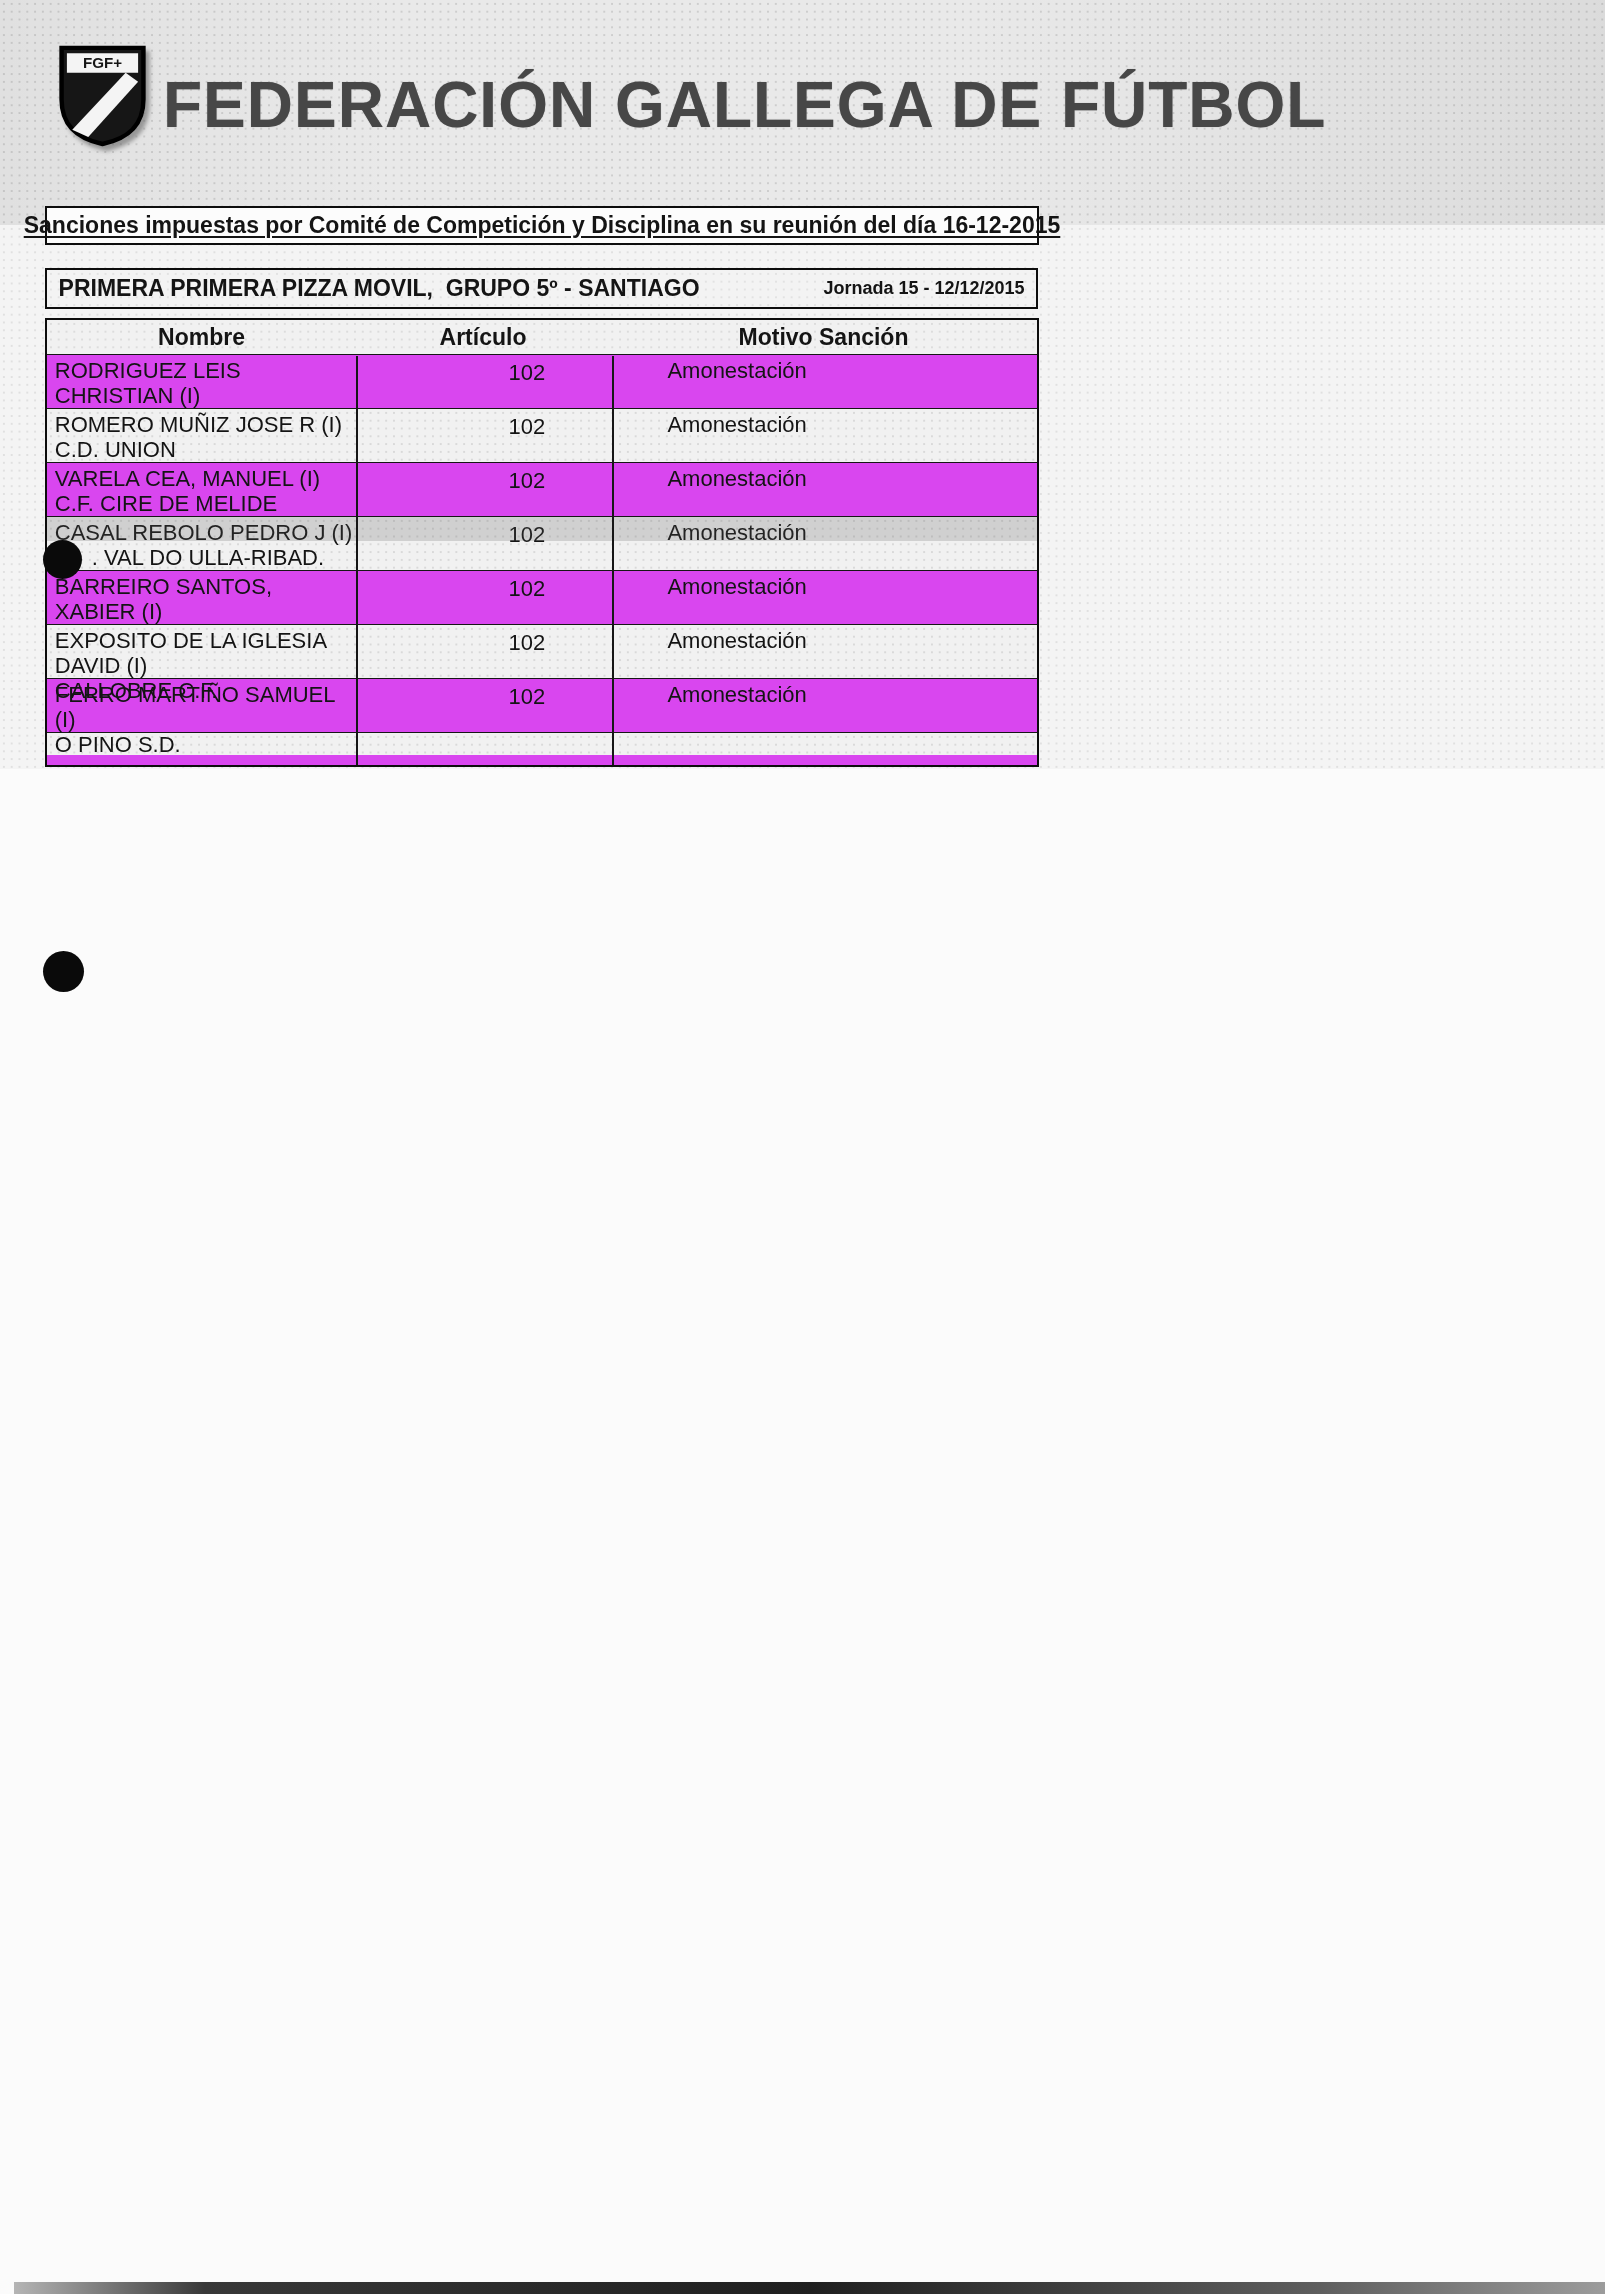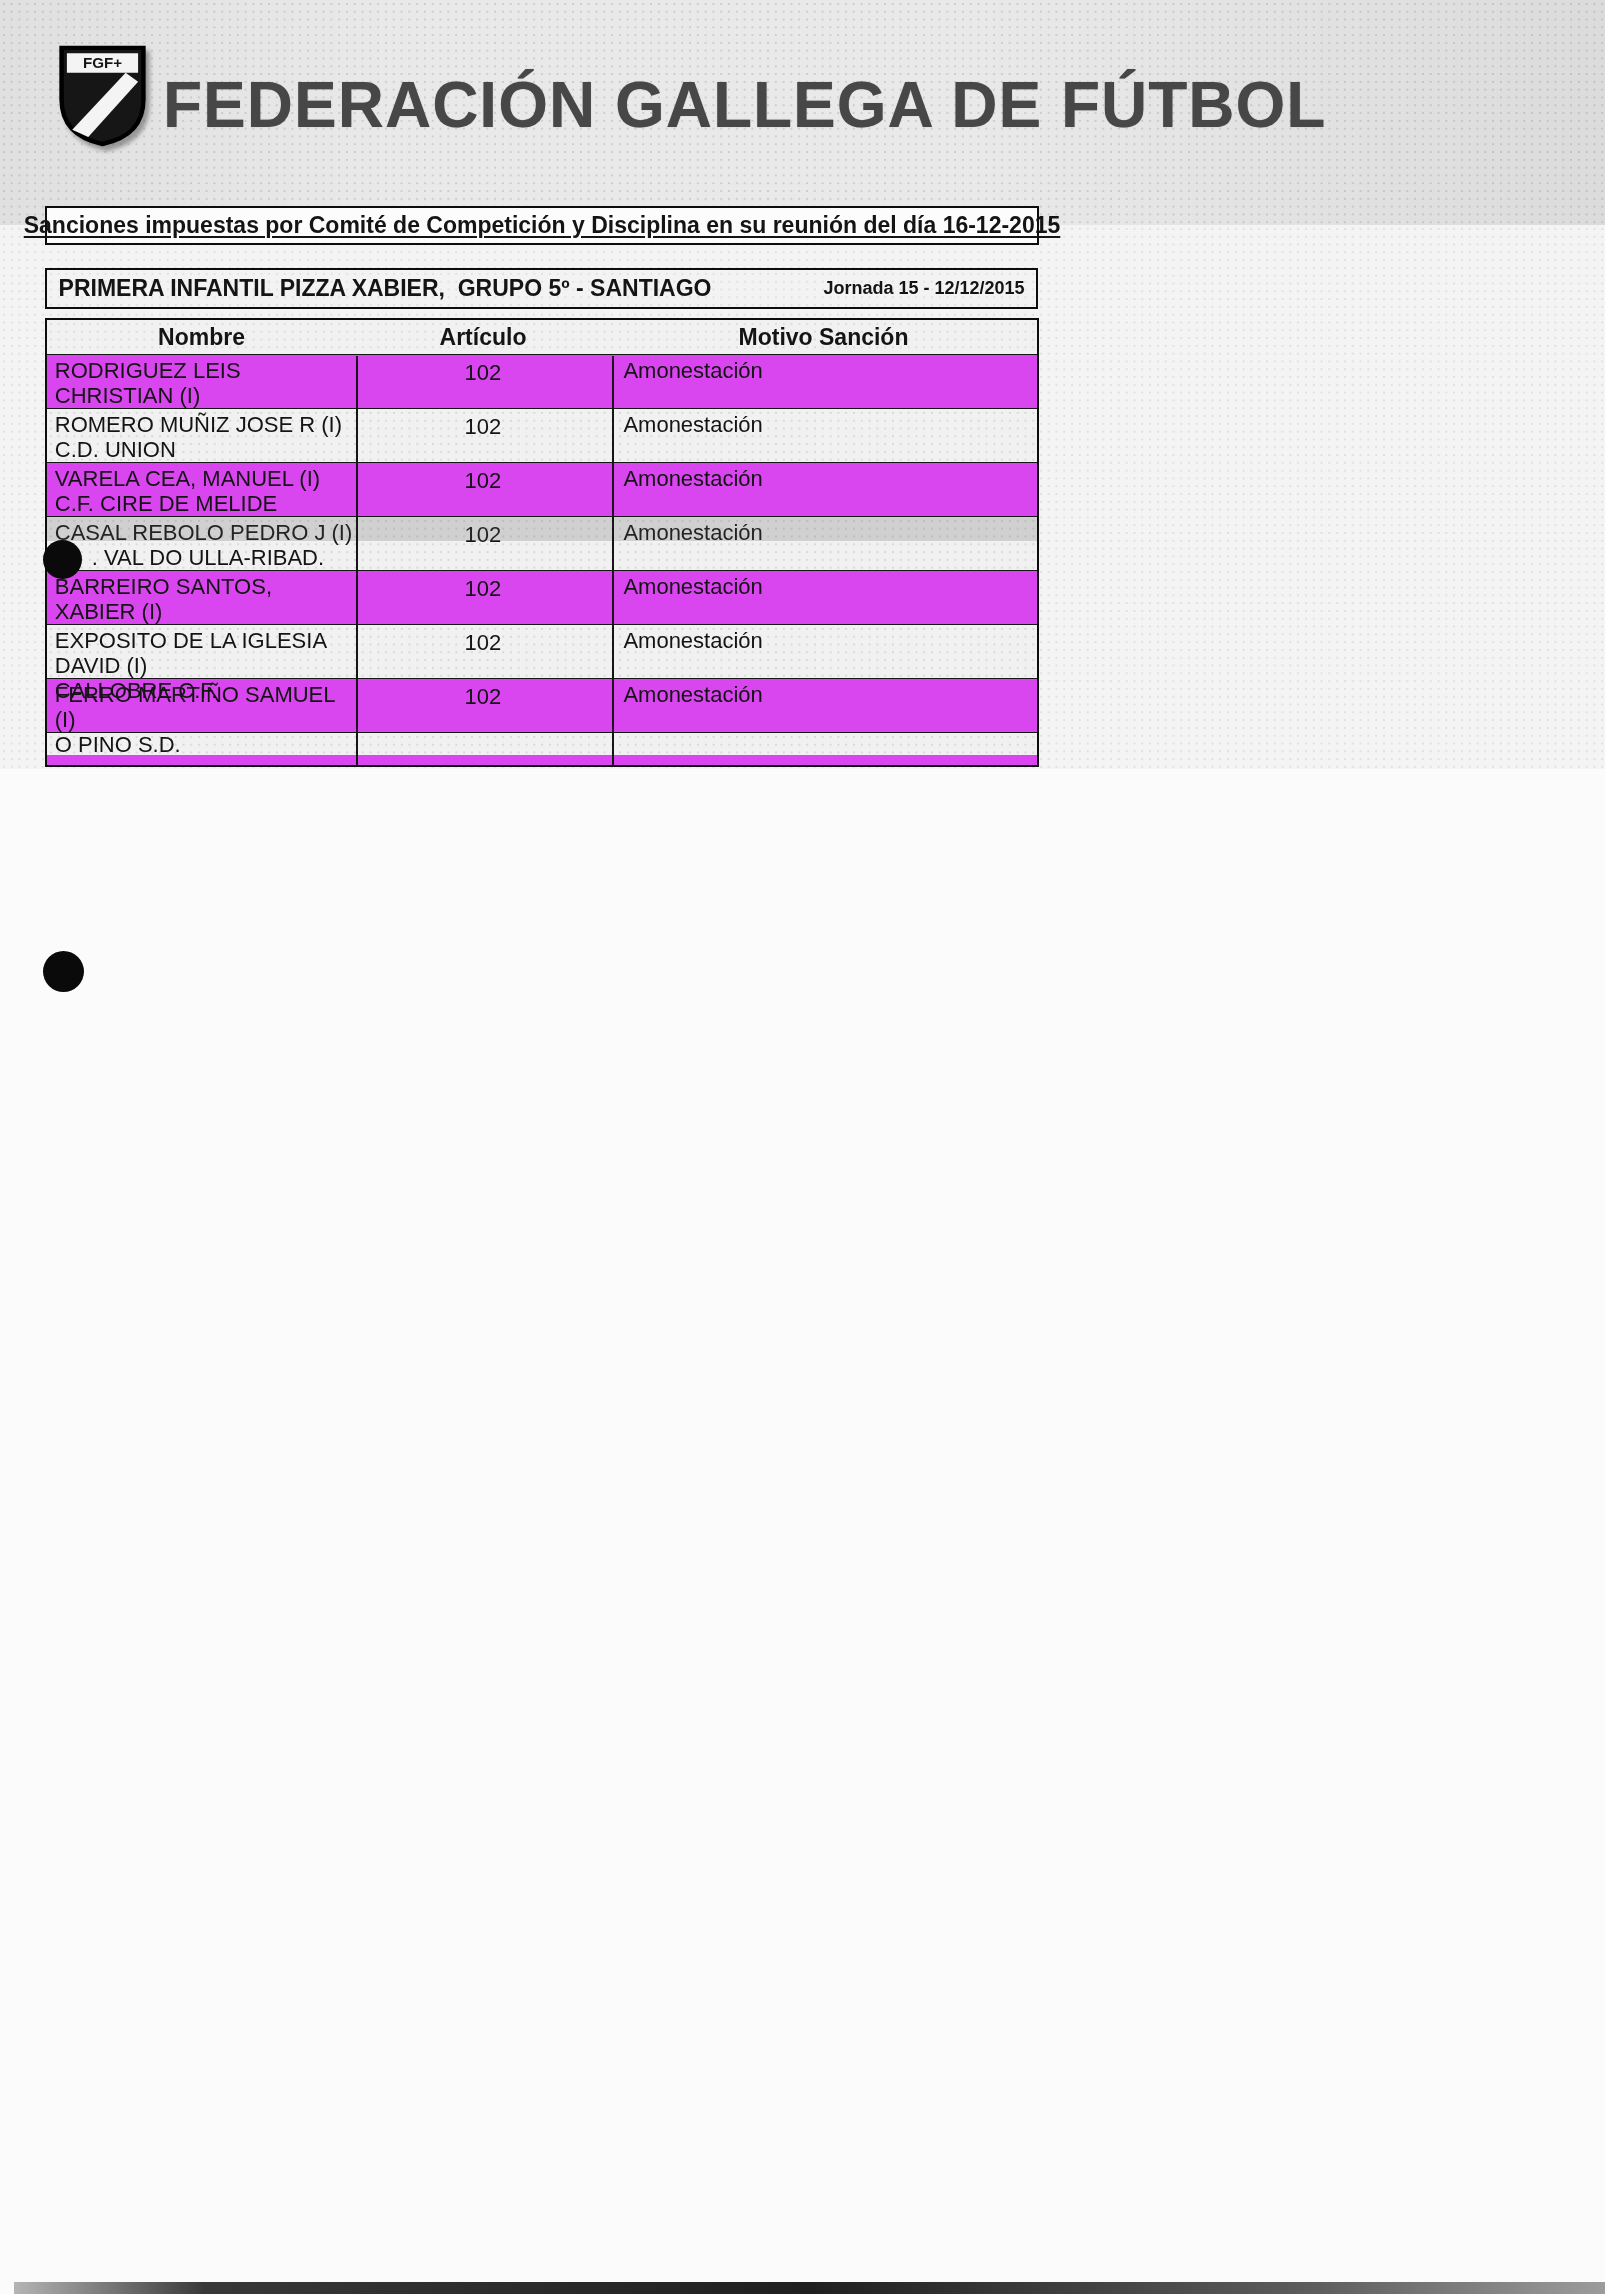--- a/index.html
+++ b/index.html
@@ -74,21 +74,21 @@
   .col3{flex:1;}
   .rows > div + div{border-top:1.9px solid #161616;}
   .trow{display:flex;height:53px;position:relative;}
   .trow:nth-of-type(even){
     background-color:#f1f1f1;
     background-image:radial-gradient(circle,#d9d9d9 1px,transparent 1.4px);
     background-size:7.8px 7.8px;
   }
   .cell{padding-top:2.9px;font-size:22px;line-height:25px;}
   .cell.col1{padding-left:7.8px;width:301px;}
-  .cell.col2{padding-top:4.9px;}
+  .cell.col2{padding-top:4.9px;margin-left:44px;}
   .cell.col3{padding-left:13.6px;}
   .trow.obscured::before{
     content:"";position:absolute;left:0;right:0;top:0;height:24px;
     background:rgba(90,90,90,0.22);pointer-events:none;
   }
   .trow.obscured .club{padding-left:37px;}
   .filler{
     height:22px;
     background-color:#f1f1f1;
     background-image:radial-gradient(circle,#d9d9d9 1px,transparent 1.4px);
@@ -123,21 +123,21 @@
     </svg>
   </div>
 
   <div class="org-title">FEDERACIÓN GALLEGA DE FÚTBOL</div>
 
   <div class="box title-box">
     <span class="title-box-text">Sanciones impuestas por Comité de Competición y Disciplina en su reunión del día 16-12-2015</span>
   </div>
 
   <div class="box comp-box">
-    <span class="comp-left">PRIMERA INFANTIL PIZZA XABIER,  GRUPO 5º - SANTIAGO</span>
+    <span class="comp-left">PRIMERA PRIMERA PIZZA MOVIL,  GRUPO 5º - SANTIAGO</span>
     <span class="comp-right">Jornada 15 - 12/12/2015</span>
   </div>
 
   <div class="stable">
     <div class="thead">
       <div class="th col1">Nombre</div>
       <div class="th col2">Artículo</div>
       <div class="th col3">Motivo Sanción</div>
     </div>
     <div class="rows">

